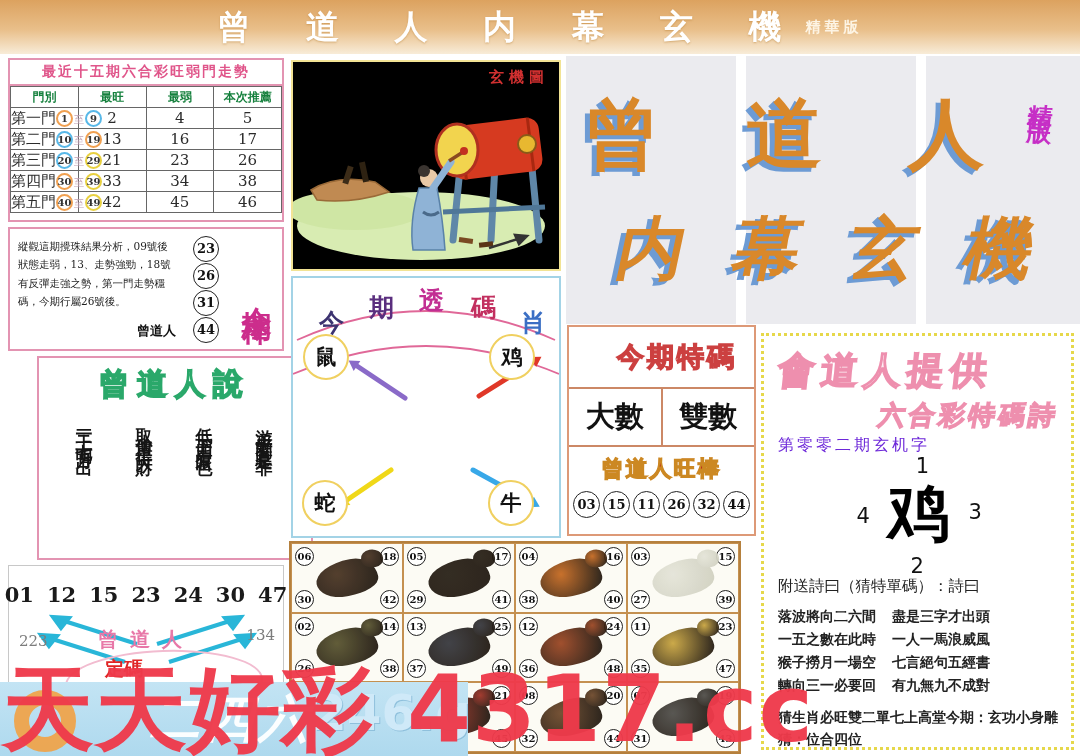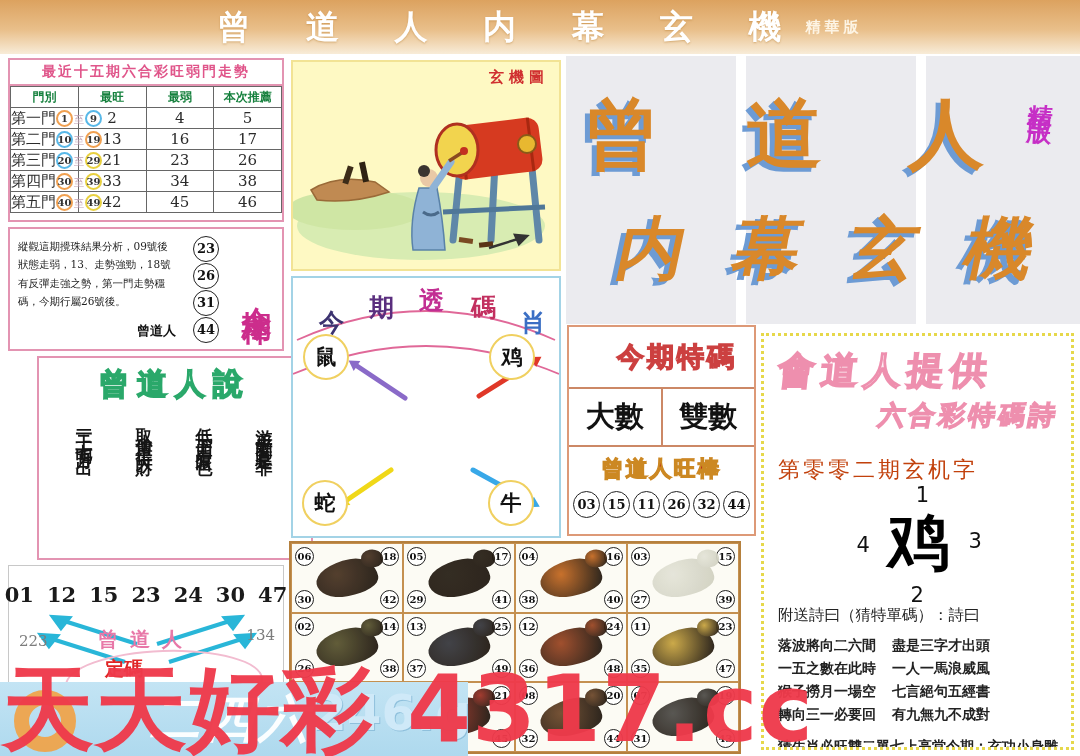--- a/index.html
+++ b/index.html
@@ -79,21 +79,21 @@
   .bl-code-value { font-size:26px; font-weight:bold; color:#111; letter-spacing:4px;
     font-family:"DejaVu Serif",serif; }
   .bl-sum-label { font-size:19px; font-weight:bold; color:#18a048;
     font-family:"DejaVu Serif",serif; }
   .bl-faint { position:absolute; left:6px; top:138px; color:#9aa2ac; font-size:15px;
     font-family:"DejaVu Serif",serif; }
   .bl-arrows { position:absolute; left:0; top:48px; width:276px; height:90px; pointer-events:none; }
 
   
   #picture { position:absolute; left:291px; top:60px; width:270px; height:211px;
-    border:2px solid #f2e394; background:#fef9c3; }
+    border:2px solid #f2e394; background:#000000; }
   .pic-title { position:absolute; right:10px; top:6px; color:#d03030; font-size:15px;
     font-weight:bold; letter-spacing:5px; font-family:"DejaVu Serif",serif; z-index:2; }
 
   
   #reveal { position:absolute; left:291px; top:276px; width:270px; height:262px;
     border:2px solid #a3d3e6; background:#fff; }
   .arc-char { position:absolute; font-size:25px; font-weight:bold;
     font-family:"DejaVu Serif",serif; }
   .zcircle { position:absolute; width:46px; height:46px; border:2px solid #f0d060;
     border-radius:50%; display:flex; align-items:center; justify-content:center;
@@ -148,21 +148,21 @@
   .sp-balls .ball { width:27px; height:27px; font-size:13px; }
 
   
   #poem { position:absolute; left:761px; top:333px; width:313px; height:417px;
     border:3px dotted #e6d84a; background:#fff; padding:10px 12px 6px 14px; overflow:hidden; }
   .pm-t1 { font-size:37px; font-weight:bold; color:#fdeef3; -webkit-text-stroke:1.6px #ee8fae;
     letter-spacing:6px; transform:skewX(-6deg); font-family:"DejaVu Serif",serif; white-space:nowrap; }
   .pm-t2 { font-size:26px; font-weight:bold; color:#fdeef3; -webkit-text-stroke:1.4px #ee8fae;
     letter-spacing:4px; transform:skewX(-10deg); text-align:right; margin-top:2px;
     font-family:"DejaVu Serif",serif; white-space:nowrap; }
-  .pm-issue { margin-top:22px; font-size:22px; color:#c2410c; letter-spacing:3px;
+  .pm-issue { margin-top:2px; font-size:16px; color:#6d28d9; letter-spacing:3px;
     font-family:"DejaVu Serif",serif; }
   .pm-char-wrap { position:relative; height:118px; }
   .pm-char { position:absolute; left:50%; top:50%; transform:translate(-50%,-52%);
     font-size:62px; font-weight:bold; color:#000; font-family:"DejaVu Serif",serif; }
   .pm-n { position:absolute; font-size:21px; color:#111; font-family:"DejaVu Sans",sans-serif; }
   .pm-n.top{left:50%;top:-2px;transform:translateX(-20%);}
   .pm-n.bottom{left:50%;bottom:-4px;transform:translateX(-60%);}
   .pm-n.left{left:calc(50% - 62px);top:48px;}
   .pm-n.right{left:calc(50% + 50px);top:44px;}
   .pm-intro { font-size:15.5px; color:#222; font-family:"DejaVu Serif",serif; margin-top:2px; }

